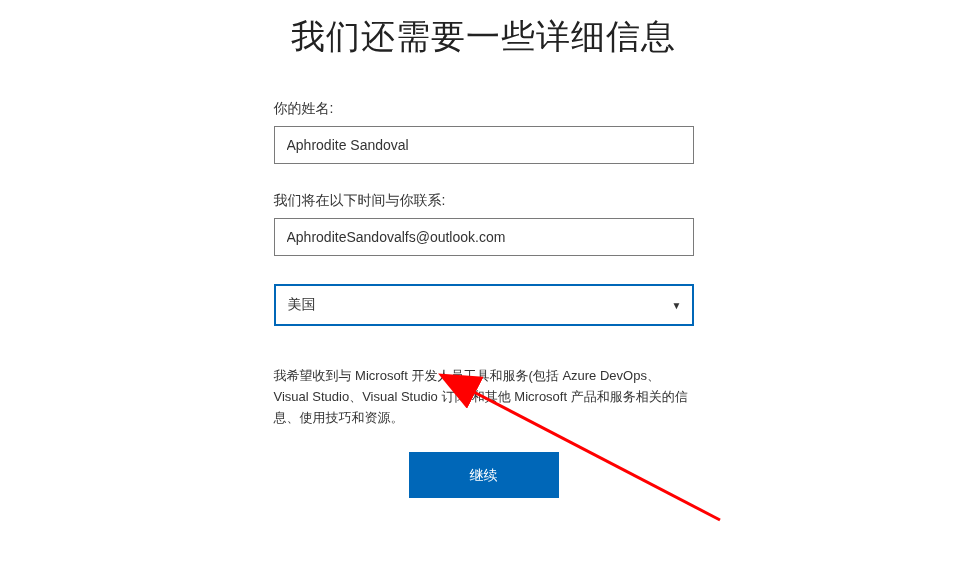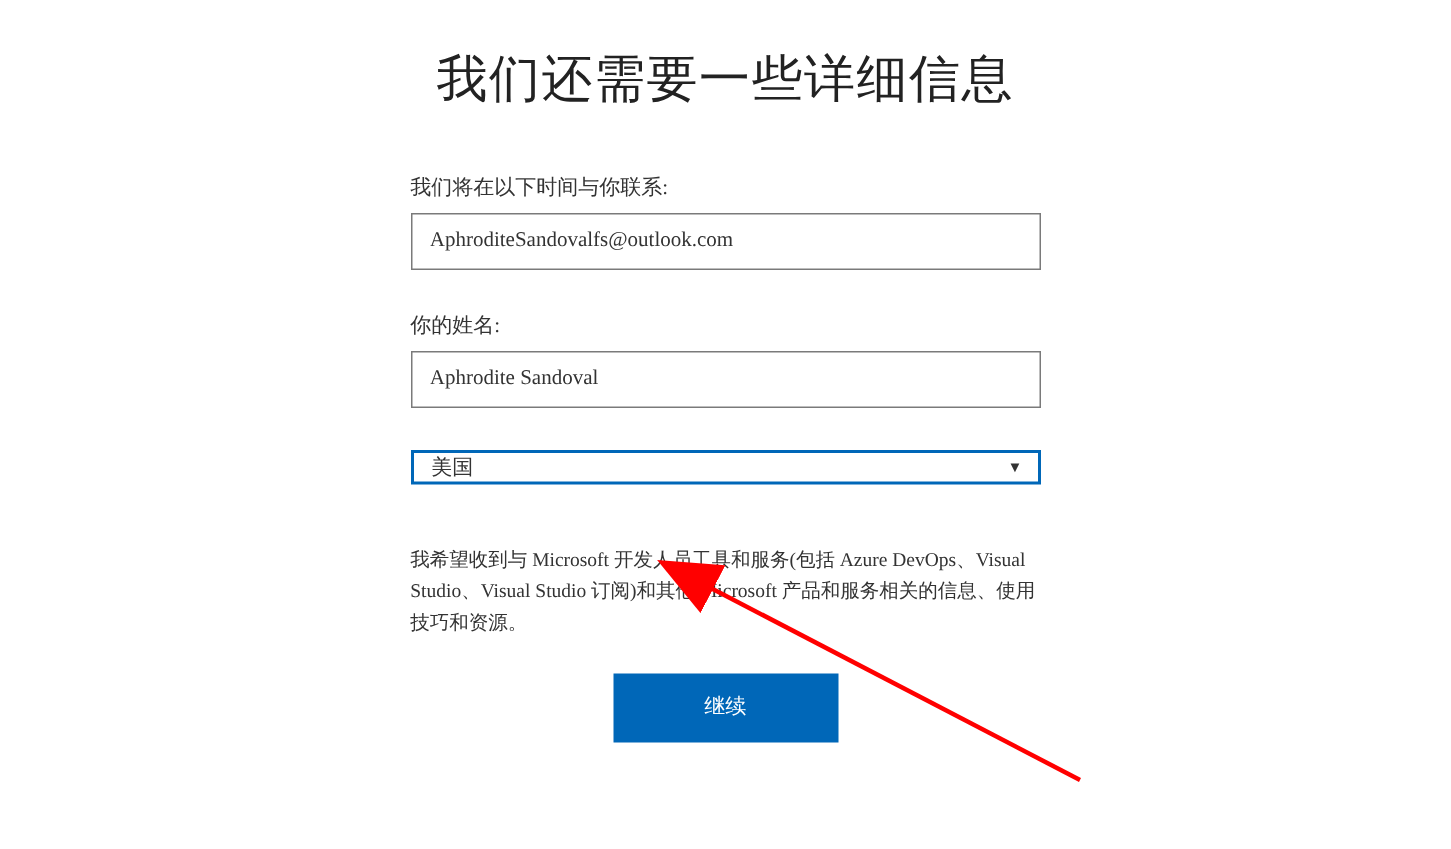--- a/index.html
+++ b/index.html
@@ -9,22 +9,21 @@
     height: 566px;
     background: #ffffff;
     font-family: "Segoe UI", "Microsoft YaHei", Arial, sans-serif;
     color: #333;
     overflow: hidden;
     position: relative;
   }
   .container {
     width: 420px;
     margin: 0 auto;
-    padding-top: 20px;
-    font-family: Liberation Serif, serif;
+    padding-top: 4px;
   }
   h1.page-title {
     font-weight: 300;
     font-size: 34px;
     letter-spacing: 1px;
     color: #222;
     text-align: center;
     margin: 10px 0 40px 0;
   }
   .field-block {
@@ -43,21 +42,21 @@
     padding: 0 12px;
     font-size: 14px;
     font-family: inherit;
     color: #333;
     background: #fff;
     outline: none;
   }
   .select-wrap {
     position: relative;
     width: 100%;
-    height: 23px;
+    height: 42px;
     border: 2px solid #0067b8;
     box-sizing: border-box;
     background: #fff;
   }
   .select-wrap .select-value {
     position: absolute;
     left: 12px;
     top: 50%;
     transform: translateY(-50%);
     font-size: 14px;
@@ -105,27 +104,27 @@
   }
 </style>
 </head>
 <body>
 
 <div class="container">
 
   <h1 class="page-title">我们还需要一些详细信息</h1>
 
   <div class="field-block">
-    <div class="field-label">我们将在以下时间与你联系:</div>
-    <input class="text-input" type="text" value="AphroditeSandovalfs@outlook.com" style="">
+    <div class="field-label">你的姓名:</div>
+    <input class="text-input" type="text" value="Aphrodite Sandoval" style="">
   </div>
 
   <div class="field-block">
-    <div class="field-label">你的姓名:</div>
-    <input class="text-input" type="text" value="Aphrodite Sandoval" style="">
+    <div class="field-label">我们将在以下时间与你联系:</div>
+    <input class="text-input" type="text" value="AphroditeSandovalfs@outlook.com" style="">
   </div>
 
   <div class="field-block">
     <div class="select-wrap">
       <span class="select-value">美国</span>
       <span class="caret">▼</span>
     </div>
   </div>
 
   <div class="consent-text">我希望收到与 Microsoft 开发人员工具和服务(包括 Azure DevOps、Visual Studio、Visual Studio 订阅)和其他 Microsoft 产品和服务相关的信息、使用技巧和资源。</div>

